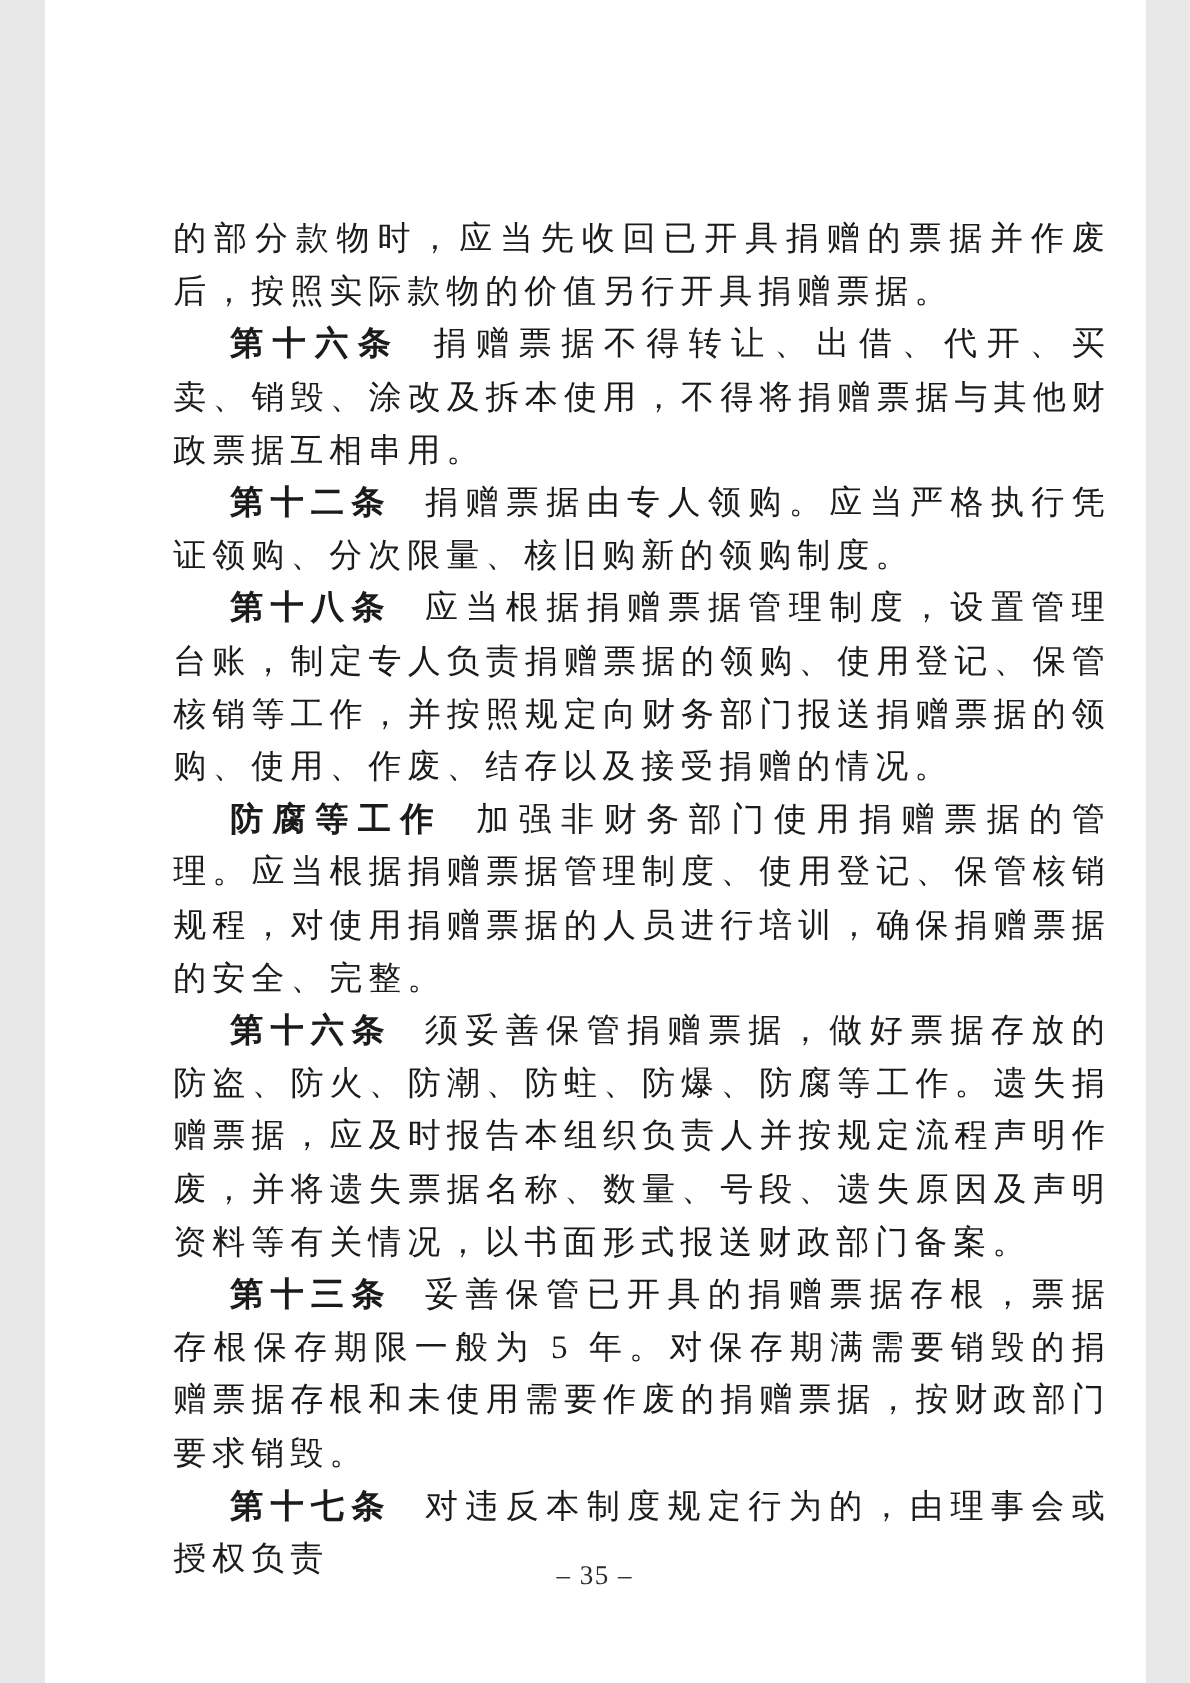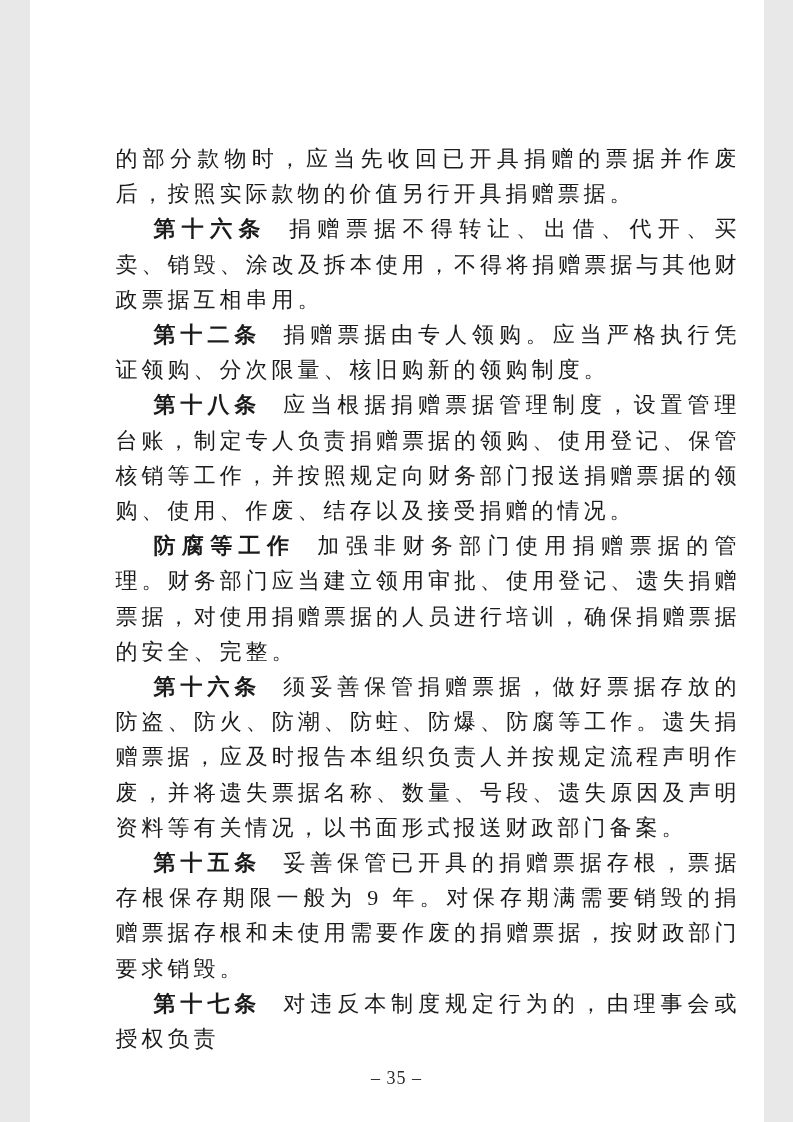--- a/index.html
+++ b/index.html
@@ -43,31 +43,30 @@
   .page-number {
     position: absolute;
     top: 1040px;
     left: 0;
     width: 100%;
     text-align: center;
     font-size: 18px;
     letter-spacing: 1px;
     color: #2a2a2a;
     font-family: "Liberation Serif", "DejaVu Serif", serif;
-    margin-top: 28px;
   }
 </style>
 </head>
 <body>
 
 <div class="page">
   <div class="text-block" id="text-block">
       <p class="para"><span>的部分款物时，应当先收回已开具捐赠的票据并作废后，按照实际款物的价值另行开具捐赠票据。</span></p>
       <p class="para article"><span class="art-heading">第十六条</span><span>捐赠票据不得转让、出借、代开、买卖、销毁、涂改及拆本使用，不得将捐赠票据与其他财政票据互相串用。</span></p>
       <p class="para article"><span class="art-heading">第十二条</span><span>捐赠票据由专人领购。应当严格执行凭证领购、分次限量、核旧购新的领购制度。</span></p>
       <p class="para article"><span class="art-heading">第十八条</span><span>应当根据捐赠票据管理制度，设置管理台账，制定专人负责捐赠票据的领购、使用登记、保管核销等工作，并按照规定向财务部门报送捐赠票据的领购、使用、作废、结存以及接受捐赠的情况。</span></p>
-      <p class="para article"><span class="art-heading">防腐等工作</span><span>加强非财务部门使用捐赠票据的管理。财务部门应当建立领用审批、使用登记、遗失捐赠票据，对使用捐赠票据的人员进行培训，确保捐赠票据的安全、完整。</span></p>
+      <p class="para article"><span class="art-heading">防腐等工作</span><span>加强非财务部门使用捐赠票据的管理。应当根据捐赠票据管理制度、使用登记、保管核销规程，对使用捐赠票据的人员进行培训，确保捐赠票据的安全、完整。</span></p>
       <p class="para article"><span class="art-heading">第十六条</span><span>须妥善保管捐赠票据，做好票据存放的防盗、防火、防潮、防蛀、防爆、防腐等工作。遗失捐赠票据，应及时报告本组织负责人并按规定流程声明作废，并将遗失票据名称、数量、号段、遗失原因及声明资料等有关情况，以书面形式报送财政部门备案。</span></p>
-      <p class="para article"><span class="art-heading">第十五条</span><span>妥善保管已开具的捐赠票据存根，票据存根保存期限一般为 9 年。对保存期满需要销毁的捐赠票据存根和未使用需要作废的捐赠票据，按财政部门要求销毁。</span></p>
+      <p class="para article"><span class="art-heading">第十三条</span><span>妥善保管已开具的捐赠票据存根，票据存根保存期限一般为 5 年。对保存期满需要销毁的捐赠票据存根和未使用需要作废的捐赠票据，按财政部门要求销毁。</span></p>
       <p class="para article"><span class="art-heading">第十七条</span><span>对违反本制度规定行为的，由理事会或授权负责</span></p>
     </div>
   <div class="page-number">– 35 –</div>
 </div>
 
 </body></html>

